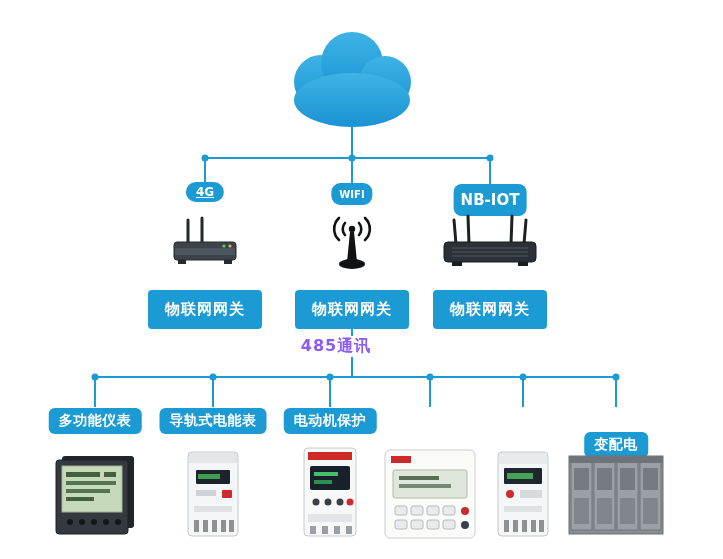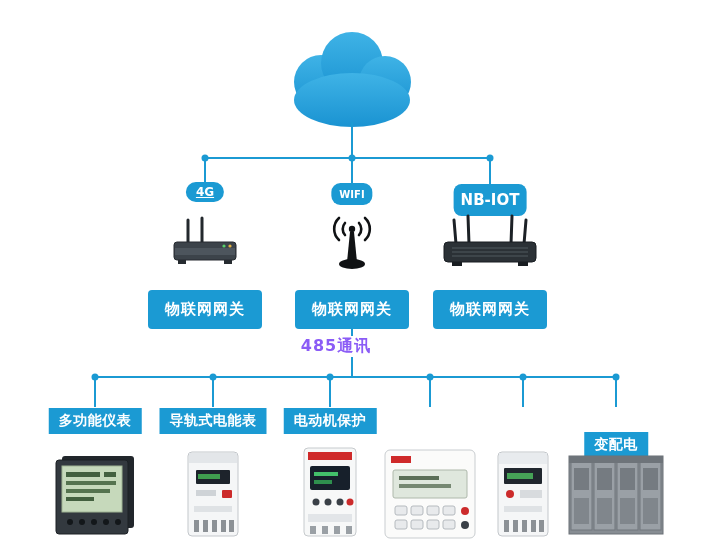--- a/index.html
+++ b/index.html
@@ -21,21 +21,21 @@
   .pill {
     position:absolute; transform:translateX(-50%);
     background:#1b9ad3; color:#ffffff; font-weight:bold;
     display:flex; align-items:center; justify-content:center;
     white-space:nowrap;
   }
   .badge   { border-radius:10px; font-size:12px; height:20px; padding:0 10px;text-decoration:underline; }
   .badge-sm{ border-radius:9px;  font-size:10px; height:22px; padding:0 8px; }
   .badge-xs{ border-radius:8px;  font-size:15px;  height:32px; padding:0 7px; }
   .gateway-label { border-radius:4px; font-size:15px; height:39px; padding:0 17px; letter-spacing:1px; }
-  .device-label  { border-radius:0; font-size:14px; height:26px; padding:0 10px; letter-spacing:0.5px; }
+  .device-label  { border-radius:6px; font-size:14px; height:26px; padding:0 10px; letter-spacing:0.5px; }
 
   .bus-label {
     position:absolute; left:312px; top:336px; transform:translateX(-50%);
     font-size:16px; font-weight:bold; color:#8b5cf6; letter-spacing:1px;
     background:#ffffff; padding:0 4px;margin-left:24px;
   }
 </style>
 </head>
 <body>
 

